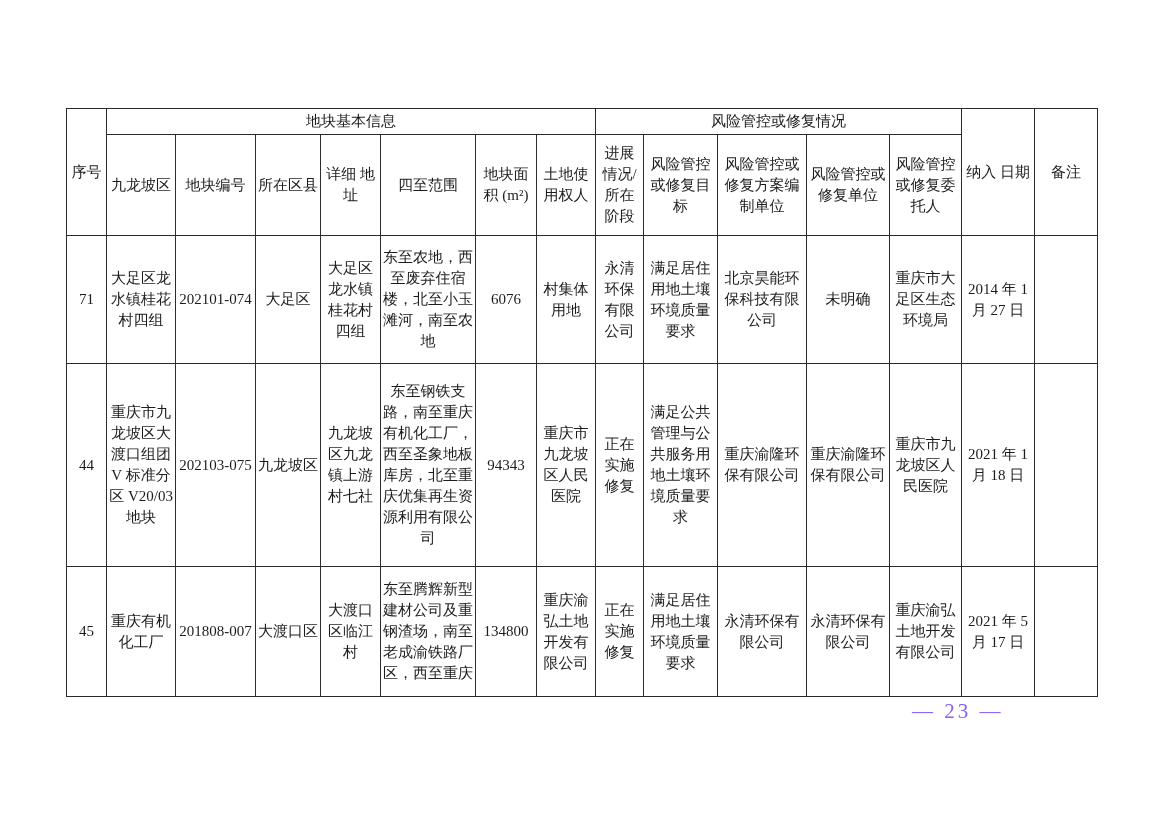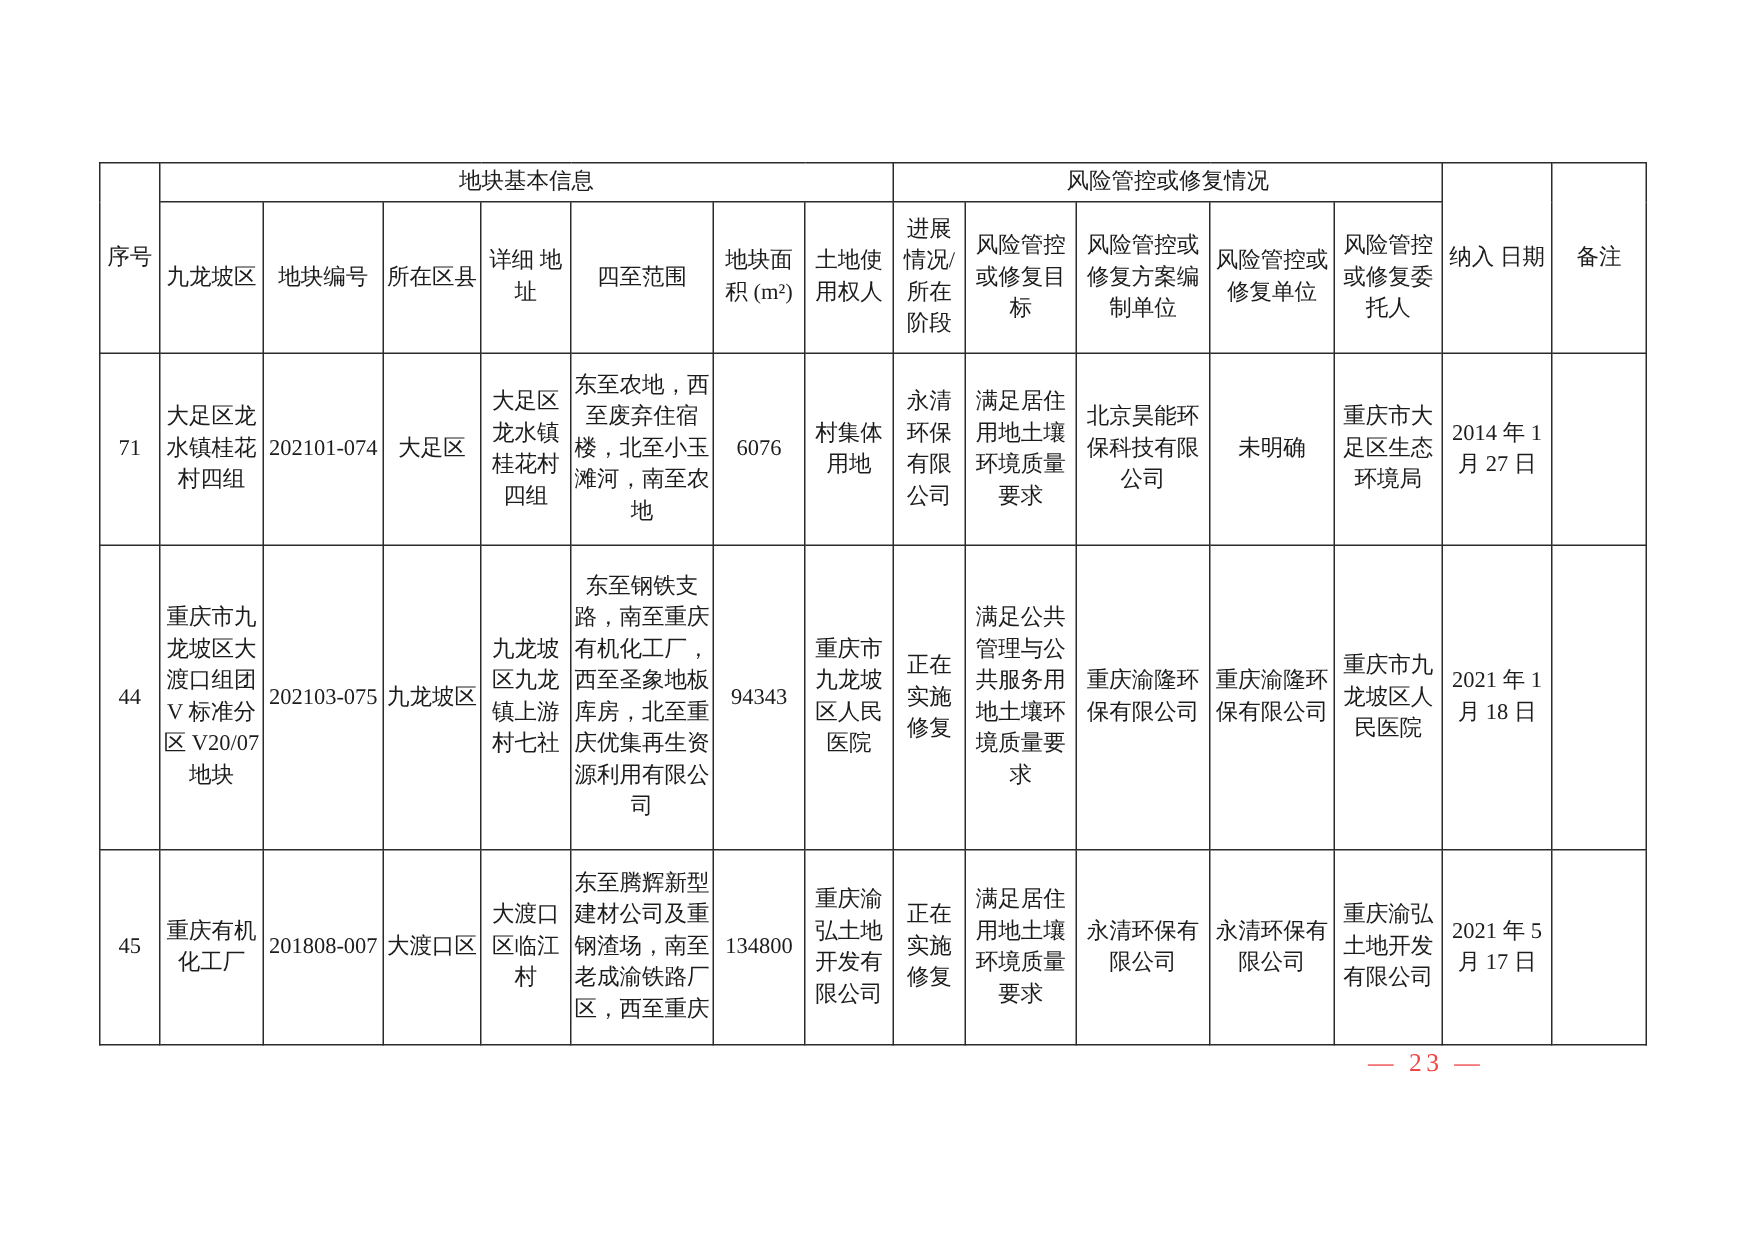--- a/index.html
+++ b/index.html
@@ -38,23 +38,23 @@
   }
   tr.group-row { height: 26px; }
   tr.sub-row   { height: 101px; }
   tr.row-43    { height: 128px; }
   tr.row-44    { height: 203px; }
   tr.row-45    { height: 130px; }
   .page-number {
     position: absolute;
     left: 912px;
     top: 699px;
-    font-size: 17px;
+    font-size: 21px;
     letter-spacing: 3px;
-    color: #ef4444;
+    color: #8b5cf6;
     white-space: nowrap;
   }
 </style>
 </head>
 <body>
 
 <div class="page">
 
   <table class="parcel-table">
     <colgroup>
@@ -112,21 +112,21 @@
         <td>永清环保有限公司</td>
         <td>满足居住用地土壤环境质量要求</td>
         <td>北京昊能环保科技有限公司</td>
         <td>未明确</td>
         <td>重庆市大足区生态环境局</td>
         <td>2014 年 1 月 27 日</td>
         <td></td>
       </tr>
       <tr class="row-44">
         <td>44</td>
-        <td>重庆市九龙坡区大渡口组团 V 标准分区 V20/07 地块</td>
+        <td>重庆市九龙坡区大渡口组团 V 标准分区 V20/03 地块</td>
         <td>202103-075</td>
         <td>九龙坡区</td>
         <td>九龙坡区九龙镇上游村七社</td>
         <td>东至钢铁支路，南至重庆有机化工厂，西至圣象地板库房，北至重庆优集再生资源利用有限公司</td>
         <td>94343</td>
         <td>重庆市九龙坡区人民医院</td>
         <td>正在实施修复</td>
         <td>满足公共管理与公共服务用地土壤环境质量要求</td>
         <td>重庆渝隆环保有限公司</td>
         <td>重庆渝隆环保有限公司</td>

